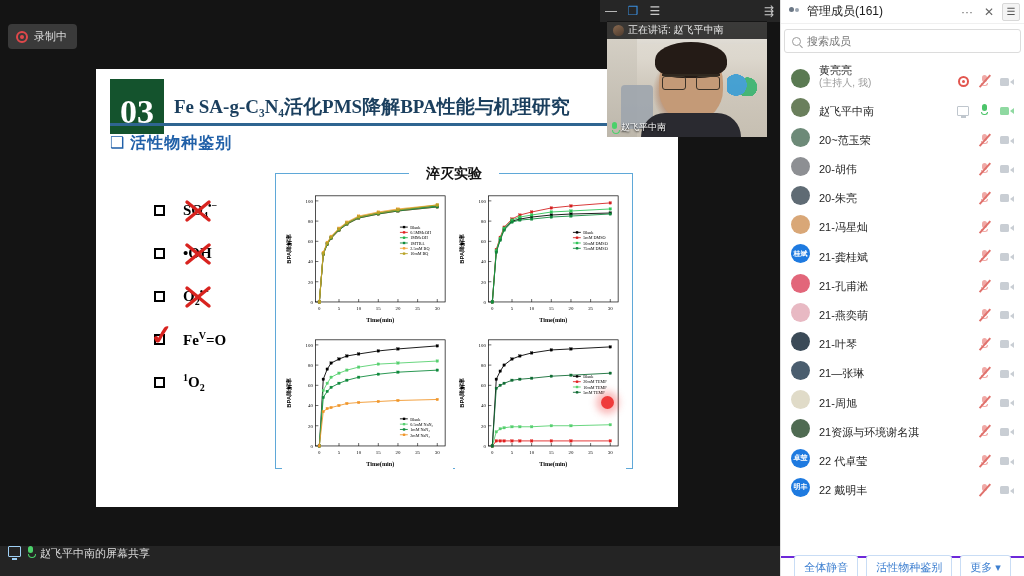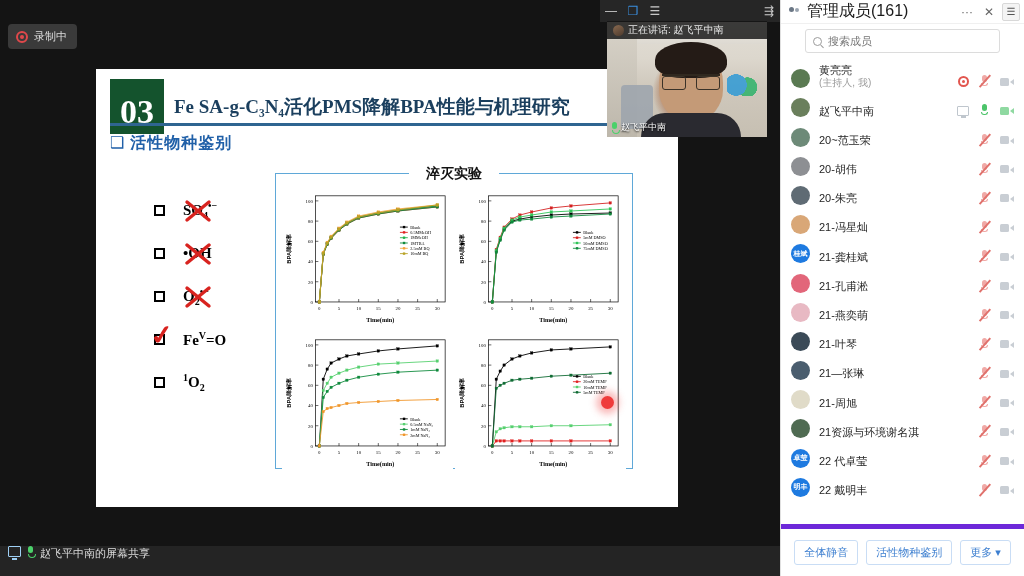--- a/index.html
+++ b/index.html
@@ -204,28 +204,28 @@
   }
   #panel-head {
     height: 24px; display: flex; align-items: center;
     padding: 0 4px 0 8px; gap: 5px; border-bottom: 1px solid #f0f0f0;
   }
   .ph-icon { width: 13px; height: 11px; position: relative; flex:0 0 auto; }
   .ph-icon::before { content:""; position:absolute; left:0; top:1px;
     width:5px; height:5px; border-radius:50%; background:#6b7785; }
   .ph-icon::after { content:""; position:absolute; left:6px; top:2px;
     width:4px; height:4px; border-radius:50%; background:#9aa4b0; }
-  #panel-title { font-size: 16px; color: #1a1a1a; flex: 1; }
+  #panel-title { font-size: 12px; color: #1a1a1a; flex: 1; }
   .ph-btn { color: #666; font-size: 12px; padding: 0 3px; }
   .ph-menu {
     width: 18px; height: 18px; border: 1px solid #d8d8d8; border-radius: 2px;
     display: flex; align-items: center; justify-content: center;
     background:#f4f4f4; color:#555; font-size: 10px;
   }
-  #search-wrap { padding: 5px 24px 6px; }
+  #search-wrap { padding: 5px 3px 6px; }
   #search-box {
     display: flex; align-items: center; gap: 6px;
     border: 1px solid #dcdcdc; border-radius: 3px;
     height: 24px; padding: 0 7px; background: #fff;
   }
   .mag {
     width: 9px; height: 9px; border: 1.4px solid #9b9b9b; border-radius: 50%;
     position: relative; flex: 0 0 auto;
   }
   .mag::after { content:""; position:absolute; right:-3px; bottom:-2.5px;
@@ -274,22 +274,22 @@
   .cam { width:14px; height:10px; position:relative; }
   .cam-b { position:absolute; left:0; top:1px; width:9px; height:8px;
     background:#c9ced4; border-radius:1.5px; }
   .cam-t { position:absolute; right:0; top:2.5px; width:0; height:0;
     border-top:3px solid transparent; border-bottom:3px solid transparent;
     border-right:4px solid #c9ced4; }
   .cam.on .cam-b { background:#8fd9a1; }
   .cam.on .cam-t { border-right-color:#8fd9a1; }
 
   #panel-foot {
-    height: 52px; display: flex; align-items: center; justify-content: center;
-    gap: 8px; border-top: 5px solid #6d28d9;
+    height: 20px; display: flex; align-items: center; justify-content: center;
+    gap: 8px; border-top: 2px solid #6d28d9;
   }
   .foot-btn {
     border: 1px solid #c9ddf5; background: #fff; color: #3d7fd0;
     border-radius: 3px; font-size: 11px; padding: 4px 9px;
     font-family: "Liberation Sans", sans-serif; cursor: default;
   }
   
   #laser {
     position: absolute; left: 601px; top: 396px; width: 13px; height: 13px;
     border-radius: 50%; background: #ef3b3b;

